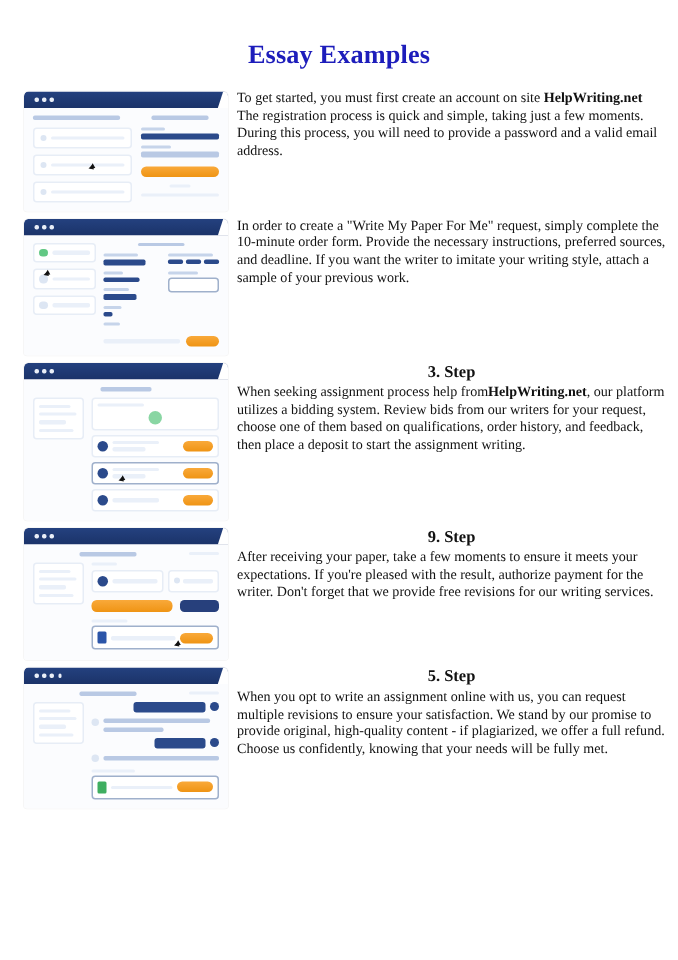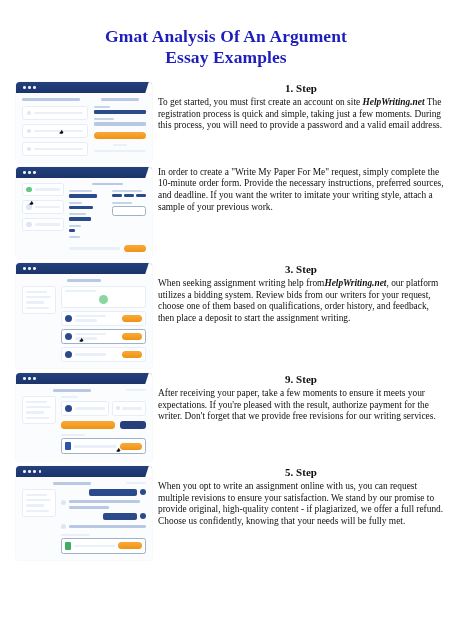--- a/index.html
+++ b/index.html
@@ -52,21 +52,21 @@
     color:#111;
     margin:0 0 2px 0;
   }
   .step-body{
     font-size:9.4px;
     line-height:11.6px;
     color:#111;
     text-align:left;
     margin:0;
   }
-  .step-body b{font-weight:bold;font-style:italic;}
+  .step-body b{font-weight:bold;}
 
   
   .shot{
     width:136px;
     background:#ffffff;
     border-radius:3px 3px 2px 2px;
     overflow:hidden;
     position:relative;
     box-shadow:0 0 0 .5px rgba(0,0,0,.05);
     filter:blur(0.18px);
@@ -121,21 +121,20 @@
     transform:rotate(-18deg);
   }
   .tinytxt{height:2px;border-radius:1px;background:#c6d4ea;}
 </style>
 </head>
 <body>
 
 <div class="page">
 
   <h1 class="title">
-    <span>Gmat Analysis Of An Argument</span>
     <span class="l2">Essay Examples</span>
   </h1>
 
   <div class="steps">
 
     <div class="step-row">
       <div class="thumb-wrap">
         <div class="shot">
           <div class="bar">
             <span class="dot"></span>
@@ -168,21 +167,20 @@
                 <div class="btn-o"></div>
                 <div class="cursor" style="left:44px;top:38px;"></div>
                 <div class="ln lt" style="width:26%;margin:5px auto 4px auto;"></div>
                 <div class="ln lt" style="width:100%;"></div>
               </div>
             </div>
           </div>
         </div>
       </div>
       <div class="copy">
-        <div class="step-head">1. Step</div>
         <p class="step-body"><span>To get started, you must first create an account on site </span><b>HelpWriting.net</b><span> The registration process is quick and simple, taking just a few moments. During this process, you will need to provide a password and a valid email address.</span></p>
       </div>
     </div>
 
     <div class="step-row">
       <div class="thumb-wrap">
         <div class="shot">
           <div class="bar">
             <span class="dot"></span>
             <span class="dot"></span>
@@ -294,21 +292,21 @@
                   </div>
                   <div class="btn-o" style="flex:0 0 20px;"></div>
                 </div>
               </div>
             </div>
           </div>
         </div>
       </div>
       <div class="copy">
         <div class="step-head">3. Step</div>
-        <p class="step-body"><span>When seeking assignment writing help from</span><b>HelpWriting.net</b><span>, our platform utilizes a bidding system. Review bids from our writers for your request, choose one of them based on qualifications, order history, and feedback, then place a deposit to start the assignment writing.</span></p>
+        <p class="step-body"><span>When seeking assignment process help from</span><b>HelpWriting.net</b><span>, our platform utilizes a bidding system. Review bids from our writers for your request, choose one of them based on qualifications, order history, and feedback, then place a deposit to start the assignment writing.</span></p>
       </div>
     </div>
 
     <div class="step-row">
       <div class="thumb-wrap">
         <div class="shot">
           <div class="bar">
             <span class="dot"></span>
             <span class="dot"></span>
             <span class="dot"></span>

